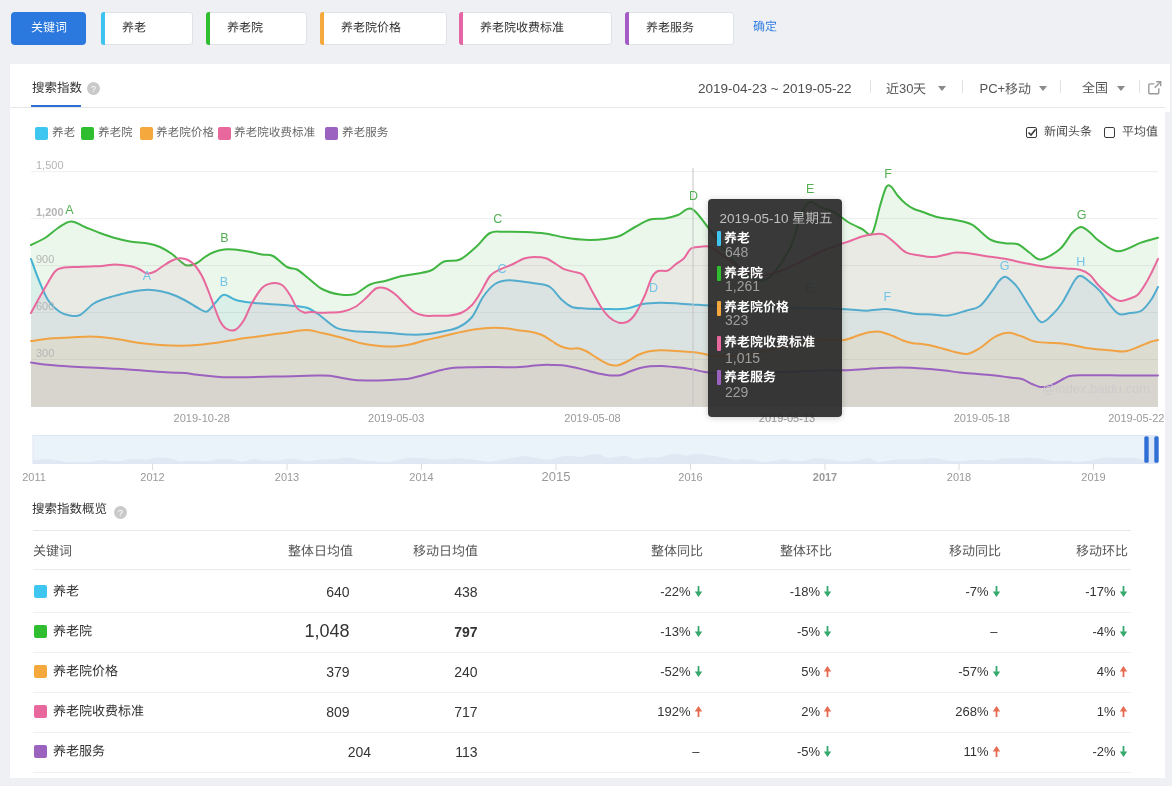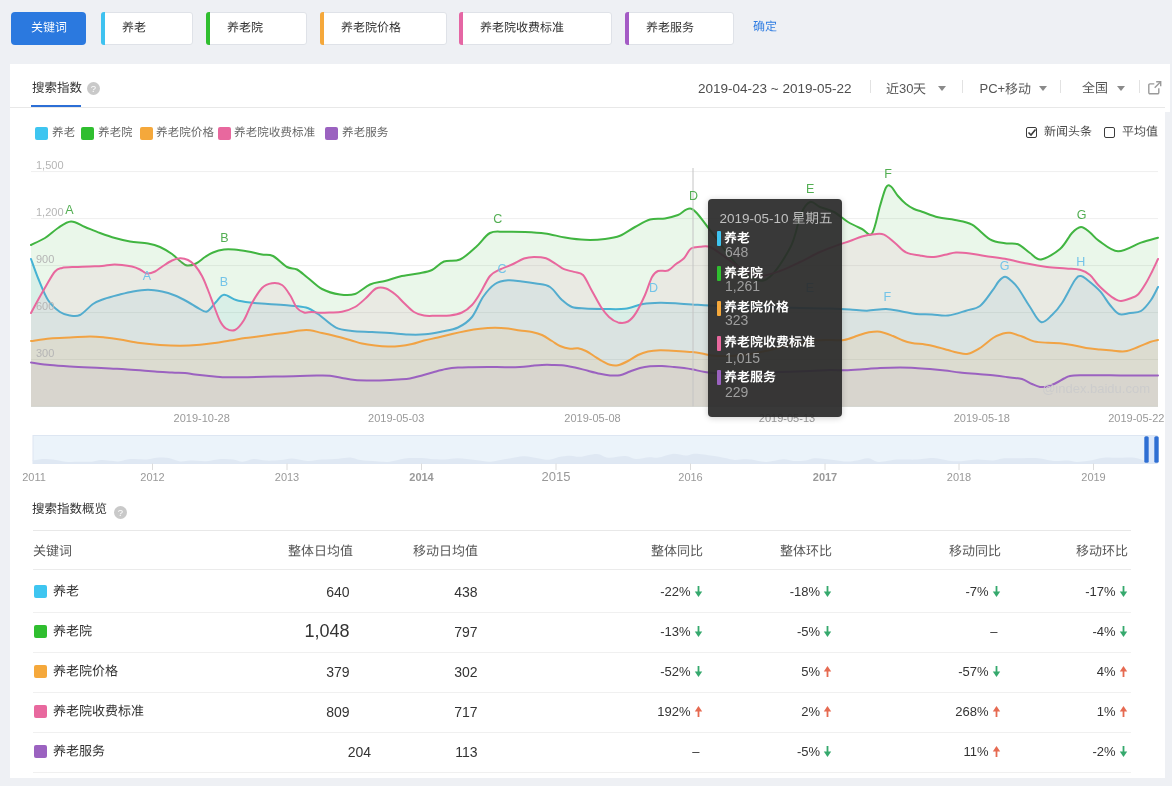--- a/index.html
+++ b/index.html
@@ -250,34 +250,34 @@
     <line x1="152.5" y1="463.5" x2="152.5" y2="470" stroke="#dcdcdc" stroke-width="1"></line>
     <line x1="287" y1="463.5" x2="287" y2="470" stroke="#dcdcdc" stroke-width="1"></line>
     <line x1="421.5" y1="463.5" x2="421.5" y2="470" stroke="#dcdcdc" stroke-width="1"></line>
     <line x1="556" y1="463.5" x2="556" y2="470" stroke="#dcdcdc" stroke-width="1"></line>
     <line x1="690.5" y1="463.5" x2="690.5" y2="470" stroke="#dcdcdc" stroke-width="1"></line>
     <line x1="825" y1="463.5" x2="825" y2="470" stroke="#dcdcdc" stroke-width="1"></line>
     <line x1="959" y1="463.5" x2="959" y2="470" stroke="#dcdcdc" stroke-width="1"></line>
     <line x1="1093.5" y1="463.5" x2="1093.5" y2="470" stroke="#dcdcdc" stroke-width="1"></line>
   </svg>
 <div style="position:absolute;left:36px;top:164.6px;font-size:11px;color:#b5b5b5;font-weight:normal;letter-spacing:0;line-height:normal;white-space:nowrap;transform:translateY(-52%)">1,500</div>
-<div style="position:absolute;left:36px;top:211.6px;font-size:11px;color:#b5b5b5;font-weight:normal;letter-spacing:0;line-height:normal;white-space:nowrap;transform:translateY(-52%)">1,200</div>
+<div style="position:absolute;left:36px;top:211.6px;font-size:11px;color:#b5b5b5;font-weight:bold;letter-spacing:0;line-height:normal;white-space:nowrap;transform:translateY(-52%)">1,200</div>
 <div style="position:absolute;left:36px;top:258.6px;font-size:11px;color:#b5b5b5;font-weight:normal;letter-spacing:0;line-height:normal;white-space:nowrap;transform:translateY(-52%)">900</div>
 <div style="position:absolute;left:36px;top:305.6px;font-size:11px;color:#b5b5b5;font-weight:normal;letter-spacing:0;line-height:normal;white-space:nowrap;transform:translateY(-52%)">600</div>
 <div style="position:absolute;left:36px;top:352.6px;font-size:11px;color:#b5b5b5;font-weight:normal;letter-spacing:0;line-height:normal;white-space:nowrap;transform:translateY(-52%)">300</div>
 <div style="position:absolute;left:201.7px;top:417.5px;font-size:11px;color:#999;font-weight:normal;letter-spacing:0;line-height:normal;white-space:nowrap;transform:translate(-50%,-52%)">2019-10-28</div>
 <div style="position:absolute;left:396.2px;top:417.5px;font-size:11px;color:#999;font-weight:normal;letter-spacing:0;line-height:normal;white-space:nowrap;transform:translate(-50%,-52%)">2019-05-03</div>
 <div style="position:absolute;left:592.5px;top:417.5px;font-size:11px;color:#999;font-weight:normal;letter-spacing:0;line-height:normal;white-space:nowrap;transform:translate(-50%,-52%)">2019-05-08</div>
 <div style="position:absolute;left:787px;top:417.5px;font-size:11px;color:#999;font-weight:normal;letter-spacing:0;line-height:normal;white-space:nowrap;transform:translate(-50%,-52%)">2019-05-13</div>
 <div style="position:absolute;left:981.8px;top:417.5px;font-size:11px;color:#999;font-weight:normal;letter-spacing:0;line-height:normal;white-space:nowrap;transform:translate(-50%,-52%)">2019-05-18</div>
 <div style="position:absolute;left:1136.3px;top:417.5px;font-size:11px;color:#999;font-weight:normal;letter-spacing:0;line-height:normal;white-space:nowrap;transform:translate(-50%,-52%)">2019-05-22</div>
 <div style="position:absolute;left:34px;top:477px;font-size:11px;color:#999;font-weight:normal;letter-spacing:0;line-height:normal;white-space:nowrap;transform:translate(-50%,-52%)">2011</div>
 <div style="position:absolute;left:152.5px;top:477px;font-size:11px;color:#999;font-weight:normal;letter-spacing:0;line-height:normal;white-space:nowrap;transform:translate(-50%,-52%)">2012</div>
 <div style="position:absolute;left:287px;top:477px;font-size:11px;color:#999;font-weight:normal;letter-spacing:0;line-height:normal;white-space:nowrap;transform:translate(-50%,-52%)">2013</div>
-<div style="position:absolute;left:421.5px;top:477px;font-size:11px;color:#999;font-weight:bold;letter-spacing:0;line-height:normal;white-space:nowrap;transform:translate(-50%,-52%)">2014</div>
+<div style="position:absolute;left:421.5px;top:477px;font-size:11px;color:#999;font-weight:normal;letter-spacing:0;line-height:normal;white-space:nowrap;transform:translate(-50%,-52%)">2014</div>
 <div style="position:absolute;left:556px;top:477px;font-size:13px;color:#999;font-weight:normal;letter-spacing:0;line-height:normal;white-space:nowrap;transform:translate(-50%,-52%)">2015</div>
 <div style="position:absolute;left:690.5px;top:477px;font-size:11px;color:#999;font-weight:normal;letter-spacing:0;line-height:normal;white-space:nowrap;transform:translate(-50%,-52%)">2016</div>
 <div style="position:absolute;left:825px;top:477px;font-size:11px;color:#999;font-weight:bold;letter-spacing:0;line-height:normal;white-space:nowrap;transform:translate(-50%,-52%)">2017</div>
 <div style="position:absolute;left:959px;top:477px;font-size:11px;color:#999;font-weight:normal;letter-spacing:0;line-height:normal;white-space:nowrap;transform:translate(-50%,-52%)">2018</div>
 <div style="position:absolute;left:1093.5px;top:477px;font-size:11px;color:#999;font-weight:normal;letter-spacing:0;line-height:normal;white-space:nowrap;transform:translate(-50%,-52%)">2019</div>
 <div class="abs" style="left:708px;top:198.5px;width:134px;height:218.5px;background:rgba(42,42,42,0.93);border-radius:4px;box-shadow:0 1px 6px rgba(0,0,0,0.2)"></div>
 <div class="abs" style="left:719.4px;top:210.5px;line-height:0;white-space:nowrap"><span style="font-size:13.5px;color:#c0c0c0">2019-05-10 </span><svg class="zh" width="40.5" height="15" style="fill:#c0c0c0;vertical-align:-3.12px" viewBox="0 0 40.5 15">
       <use href="#r661f" xlink:href="#r661f" transform="translate(0.00,11.88) scale(0.01350,-0.01350)"></use>
       <use href="#r671f" xlink:href="#r671f" transform="translate(13.50,11.88) scale(0.01350,-0.01350)"></use>
       <use href="#r4e94" xlink:href="#r4e94" transform="translate(27.00,11.88) scale(0.01350,-0.01350)"></use>
@@ -412,21 +412,21 @@
     <path d="M4.5,0 V6" stroke="#35a96d" stroke-width="1.8" fill="none"></path>
     <path d="M4.5,11 L0.8,5.6 L8.2,5.6 Z" fill="#35a96d"></path>
   </svg>
 <div class="abs" style="left:33.5px;top:625.0px;width:13px;height:13px;background:#2fbe2f;border-radius:2px"></div>
 <div style="position:absolute;left:52.5px;top:623.7px;line-height:0"><svg class="zh" width="39.0" height="15" style="fill:#333;vertical-align:-3.56px" viewBox="0 0 39.0 15">
       <use href="#r517b" xlink:href="#r517b" transform="translate(0.00,11.44) scale(0.01300,-0.01300)"></use>
       <use href="#r8001" xlink:href="#r8001" transform="translate(13.00,11.44) scale(0.01300,-0.01300)"></use>
       <use href="#r9662" xlink:href="#r9662" transform="translate(26.00,11.44) scale(0.01300,-0.01300)"></use>
     </svg></div>
 <div style="position:absolute;right:822.5px;top:631.5px;font-size:18px;color:#333;font-weight:normal;letter-spacing:0;line-height:normal;white-space:nowrap;transform:translateY(-52%)">1,048</div>
-<div style="position:absolute;right:694.5px;top:631.5px;font-size:14px;color:#333;font-weight:normal;letter-spacing:0;line-height:normal;white-space:nowrap;transform:translateY(-52%)">797</div>
+<div style="position:absolute;right:694.5px;top:631.5px;font-size:14px;color:#333;font-weight:bold;letter-spacing:0;line-height:normal;white-space:nowrap;transform:translateY(-52%)">797</div>
 <div style="position:absolute;right:481.5px;top:631.5px;font-size:13px;color:#333;font-weight:normal;letter-spacing:0;line-height:normal;white-space:nowrap;transform:translateY(-52%)">-13%</div>
 <svg class="abs" style="left:693.5px;top:626.0px" width="9" height="11">
     <path d="M4.5,0 V6" stroke="#35a96d" stroke-width="1.8" fill="none"></path>
     <path d="M4.5,11 L0.8,5.6 L8.2,5.6 Z" fill="#35a96d"></path>
   </svg>
 <div style="position:absolute;right:352px;top:631.5px;font-size:13px;color:#333;font-weight:normal;letter-spacing:0;line-height:normal;white-space:nowrap;transform:translateY(-52%)">-5%</div>
 <svg class="abs" style="left:823px;top:626.0px" width="9" height="11">
     <path d="M4.5,0 V6" stroke="#35a96d" stroke-width="1.8" fill="none"></path>
     <path d="M4.5,11 L0.8,5.6 L8.2,5.6 Z" fill="#35a96d"></path>
   </svg>
@@ -438,21 +438,21 @@
   </svg>
 <div class="abs" style="left:33.5px;top:665.0px;width:13px;height:13px;background:#f5a83b;border-radius:2px"></div>
 <div style="position:absolute;left:52.5px;top:663.7px;line-height:0"><svg class="zh" width="65.0" height="15" style="fill:#333;vertical-align:-3.56px" viewBox="0 0 65.0 15">
       <use href="#r517b" xlink:href="#r517b" transform="translate(0.00,11.44) scale(0.01300,-0.01300)"></use>
       <use href="#r8001" xlink:href="#r8001" transform="translate(13.00,11.44) scale(0.01300,-0.01300)"></use>
       <use href="#r9662" xlink:href="#r9662" transform="translate(26.00,11.44) scale(0.01300,-0.01300)"></use>
       <use href="#r4ef7" xlink:href="#r4ef7" transform="translate(39.00,11.44) scale(0.01300,-0.01300)"></use>
       <use href="#r683c" xlink:href="#r683c" transform="translate(52.00,11.44) scale(0.01300,-0.01300)"></use>
     </svg></div>
 <div style="position:absolute;right:822.5px;top:671.5px;font-size:14px;color:#333;font-weight:normal;letter-spacing:0;line-height:normal;white-space:nowrap;transform:translateY(-52%)">379</div>
-<div style="position:absolute;right:694.5px;top:671.5px;font-size:14px;color:#333;font-weight:normal;letter-spacing:0;line-height:normal;white-space:nowrap;transform:translateY(-52%)">302</div>
+<div style="position:absolute;right:694.5px;top:671.5px;font-size:14px;color:#333;font-weight:normal;letter-spacing:0;line-height:normal;white-space:nowrap;transform:translateY(-52%)">240</div>
 <div style="position:absolute;right:481.5px;top:671.5px;font-size:13px;color:#333;font-weight:normal;letter-spacing:0;line-height:normal;white-space:nowrap;transform:translateY(-52%)">-52%</div>
 <svg class="abs" style="left:693.5px;top:666.0px" width="9" height="11">
     <path d="M4.5,0 V6" stroke="#35a96d" stroke-width="1.8" fill="none"></path>
     <path d="M4.5,11 L0.8,5.6 L8.2,5.6 Z" fill="#35a96d"></path>
   </svg>
 <div style="position:absolute;right:352px;top:671.5px;font-size:13px;color:#333;font-weight:normal;letter-spacing:0;line-height:normal;white-space:nowrap;transform:translateY(-52%)">5%</div>
 <svg class="abs" style="left:823px;top:666.0px" width="9" height="11">
     <path d="M4.5,11 V5" stroke="#e66a51" stroke-width="1.8" fill="none"></path>
     <path d="M4.5,0 L0.8,5.4 L8.2,5.4 Z" fill="#e66a51"></path>
   </svg>

